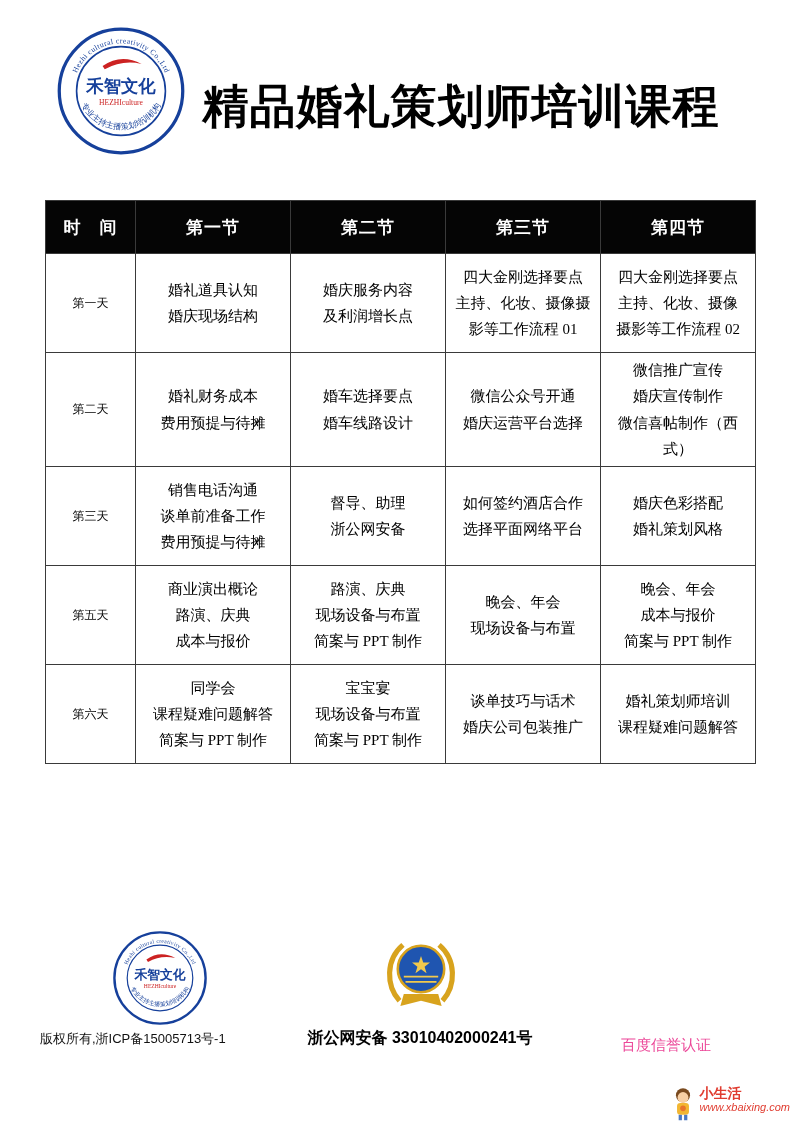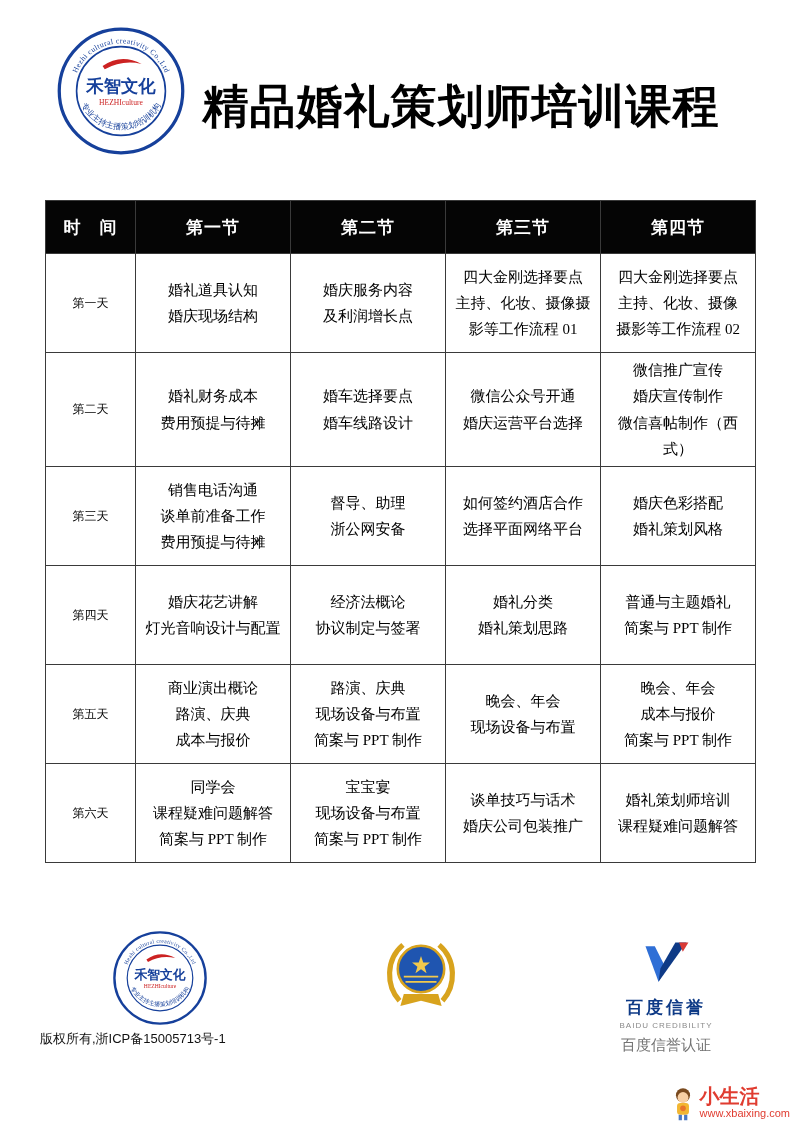--- a/index.html
+++ b/index.html
@@ -59,33 +59,33 @@
   .baidu-name {
     font-size: 17px; font-weight: bold; color: #0e3a86; letter-spacing: 3px;
     font-family: "Liberation Sans", "DejaVu Sans", sans-serif;
   }
   .baidu-en {
     font-size: 8px; color: #8a8a8a; letter-spacing: 1px; margin-top: 2px;
     font-family: "Liberation Sans", "DejaVu Sans", sans-serif;
   }
   .baidu-cert {
     position: absolute; left: 598px; top: 1036px; width: 136px;
-    text-align: center; font-size: 15px; color: #737373;
+    text-align: center; font-size: 15px; color: #ec4899;
     font-family: "Liberation Sans", "DejaVu Sans", sans-serif;
   }
 
   
   .watermark {
     position: absolute; right: 10px; bottom: 6px;
     display: flex; align-items: flex-start; gap: 4px;
   }
   .mascot { width: 26px; height: 36px; }
   .wm-text { text-align: left; font-family: "Liberation Sans", "DejaVu Sans", sans-serif; }
-  .wm-name { font-size: 20px; font-weight: bold; color: #e03c30; line-height: 1.05; }
-  .wm-url { font-size: 11px; color: #e03c30; line-height: 1.2; }
+  .wm-name { font-size: 14px; font-weight: bold; color: #e03c30; line-height: 1.05; }
+  .wm-url { font-size: 11px; color: #e03c30; line-height: 1.2; font-style: italic; }
 </style>
 </head>
 <body>
 
 <div class="page">
 
   <svg class="logo logo-header" viewBox="0 0 120 120">
     <circle cx="60" cy="60" r="57" fill="#ffffff" stroke="#16409b" stroke-width="3"></circle>
     <circle cx="60" cy="60" r="41" fill="#ffffff" stroke="#16409b" stroke-width="1.5"></circle>
     <defs>
@@ -154,31 +154,20 @@
 谈单前准备工作
 费用预提与待摊</td>
         <td class="pre">督导、助理
 浙公网安备</td>
         <td class="pre">如何签约酒店合作
 选择平面网络平台</td>
         <td class="pre">婚庆色彩搭配
 婚礼策划风格</td>
       </tr>
       <tr>
-        <td class="day">第四天</td>
-        <td class="pre">婚庆花艺讲解
-灯光音响设计与配置</td>
-        <td class="pre">经济法概论
-协议制定与签署</td>
-        <td class="pre">婚礼分类
-婚礼策划思路</td>
-        <td class="pre">普通与主题婚礼
-简案与 PPT 制作</td>
-      </tr>
-      <tr>
         <td class="day">第五天</td>
         <td class="pre">商业演出概论
 路演、庆典
 成本与报价</td>
         <td class="pre">路演、庆典
 现场设备与布置
 简案与 PPT 制作</td>
         <td class="pre">晚会、年会
 现场设备与布置</td>
         <td class="pre">晚会、年会
@@ -221,30 +210,22 @@
   <div class="copyright">版权所有,浙ICP备15005713号-1</div>
 
   <svg class="police-badge" viewBox="0 0 100 100">
     <path d="M 25,80 C 9,62 9,32 29,15" stroke="#d8a31d" stroke-width="6" fill="none"></path>
     <path d="M 75,80 C 91,62 91,32 71,15" stroke="#d8a31d" stroke-width="6" fill="none"></path>
     <circle cx="50" cy="43" r="27" fill="#1f55b0" stroke="#d8a31d" stroke-width="3"></circle>
     <polygon points="50,28 52.59,35.44 60.46,35.6 54.18,40.36 56.47,47.9 50,43.4 43.53,47.9 45.82,40.36 39.54,35.6 47.41,35.44" fill="#f2c94c"></polygon>
     <path d="M 30,52 H 70 M 32,58 H 68" stroke="#f2c94c" stroke-width="2" fill="none"></path>
     <polygon points="30,72 70,72 74,86 50,80 26,86" fill="#d8a31d"></polygon>
   </svg>
-
-  <div class="baidu-block">
-    <svg class="baidu-icon" viewBox="0 0 60 60">
-      <polygon points="8,12 22,50 30,36 18,12" fill="#2f6fd6"></polygon>
-      <polygon points="22,50 52,8 40,8 24,36" fill="#0e3a86"></polygon>
-      <polygon points="44,8 54,8 48,18" fill="#d93a36"></polygon>
-    </svg>
-    <div class="baidu-name">百度信誉</div>
-    <div class="baidu-en">BAIDU CREDIBILITY</div>
-  </div>
+  <div class="police-text">浙公网安备 33010402000241号</div>
+
   <div class="baidu-cert">百度信誉认证</div>
 
   <div class="watermark">
     <svg class="mascot" viewBox="0 0 24 32">
       <circle cx="12" cy="8" r="6.5" fill="#7a4a1f"></circle>
       <circle cx="12" cy="10" r="5" fill="#f8cfa4"></circle>
       <rect x="6.5" y="15" width="11" height="11" rx="3" fill="#f2b632"></rect>
       <circle cx="12" cy="20" r="2.6" fill="#e8742c"></circle>
       <rect x="8" y="26" width="3" height="5" fill="#4a78c2"></rect>
       <rect x="13" y="26" width="3" height="5" fill="#4a78c2"></rect>

